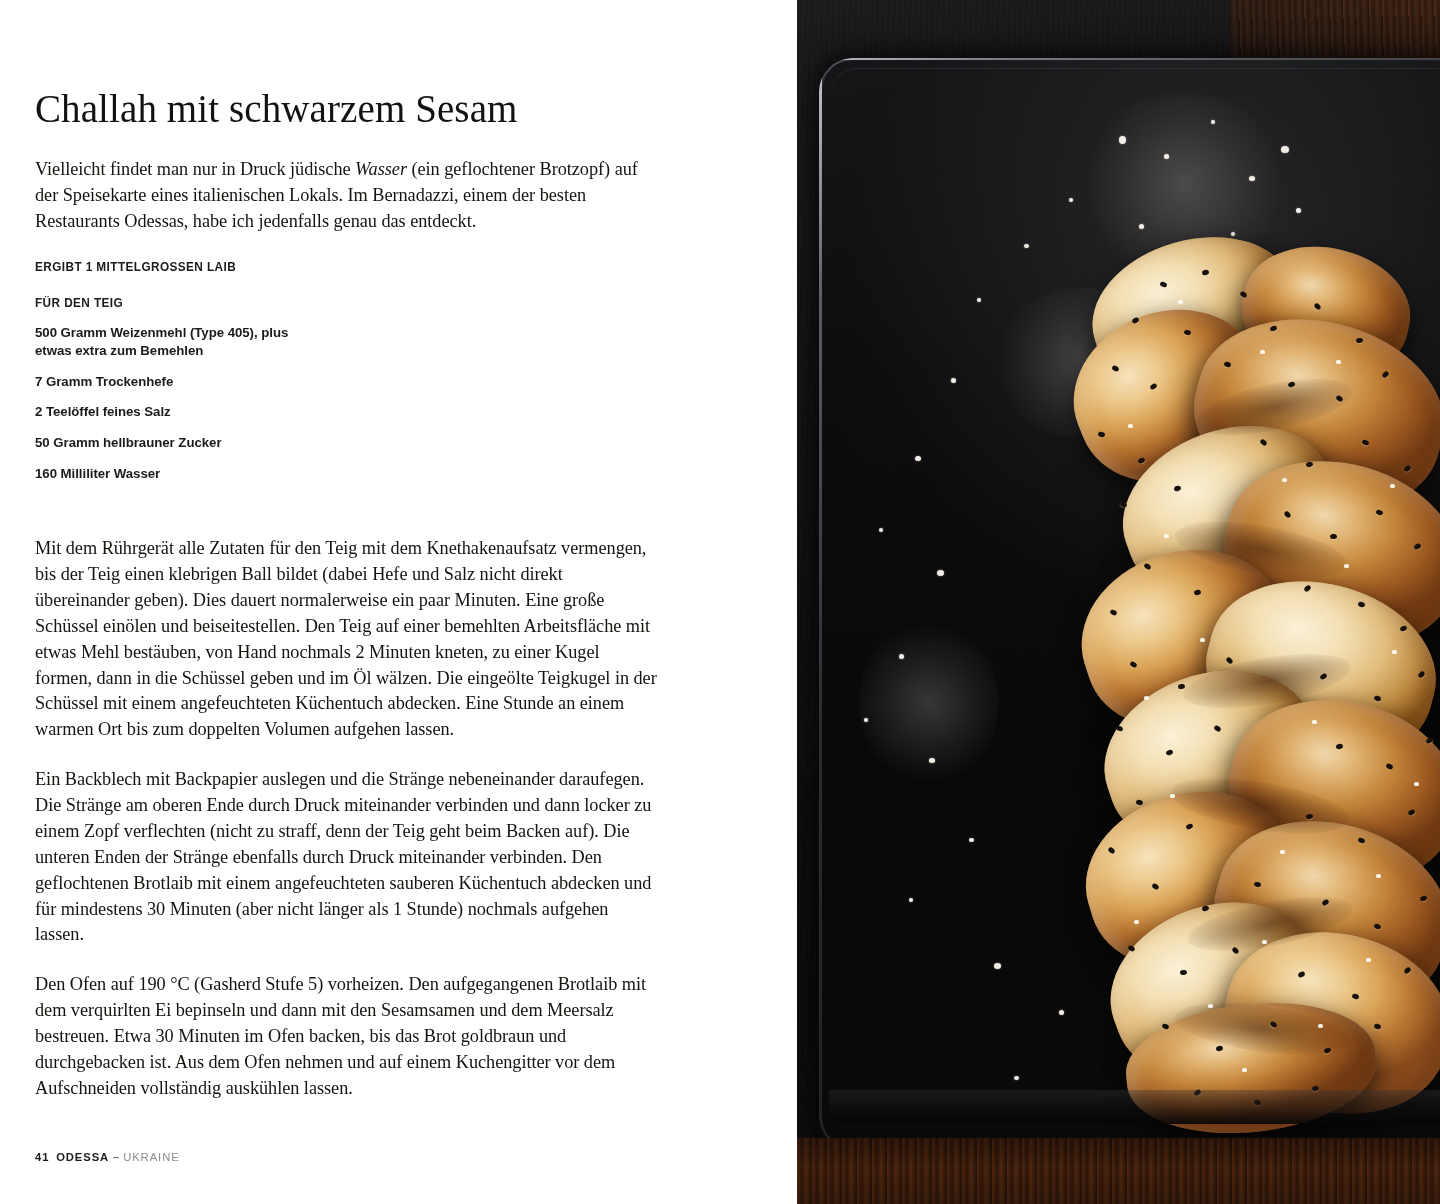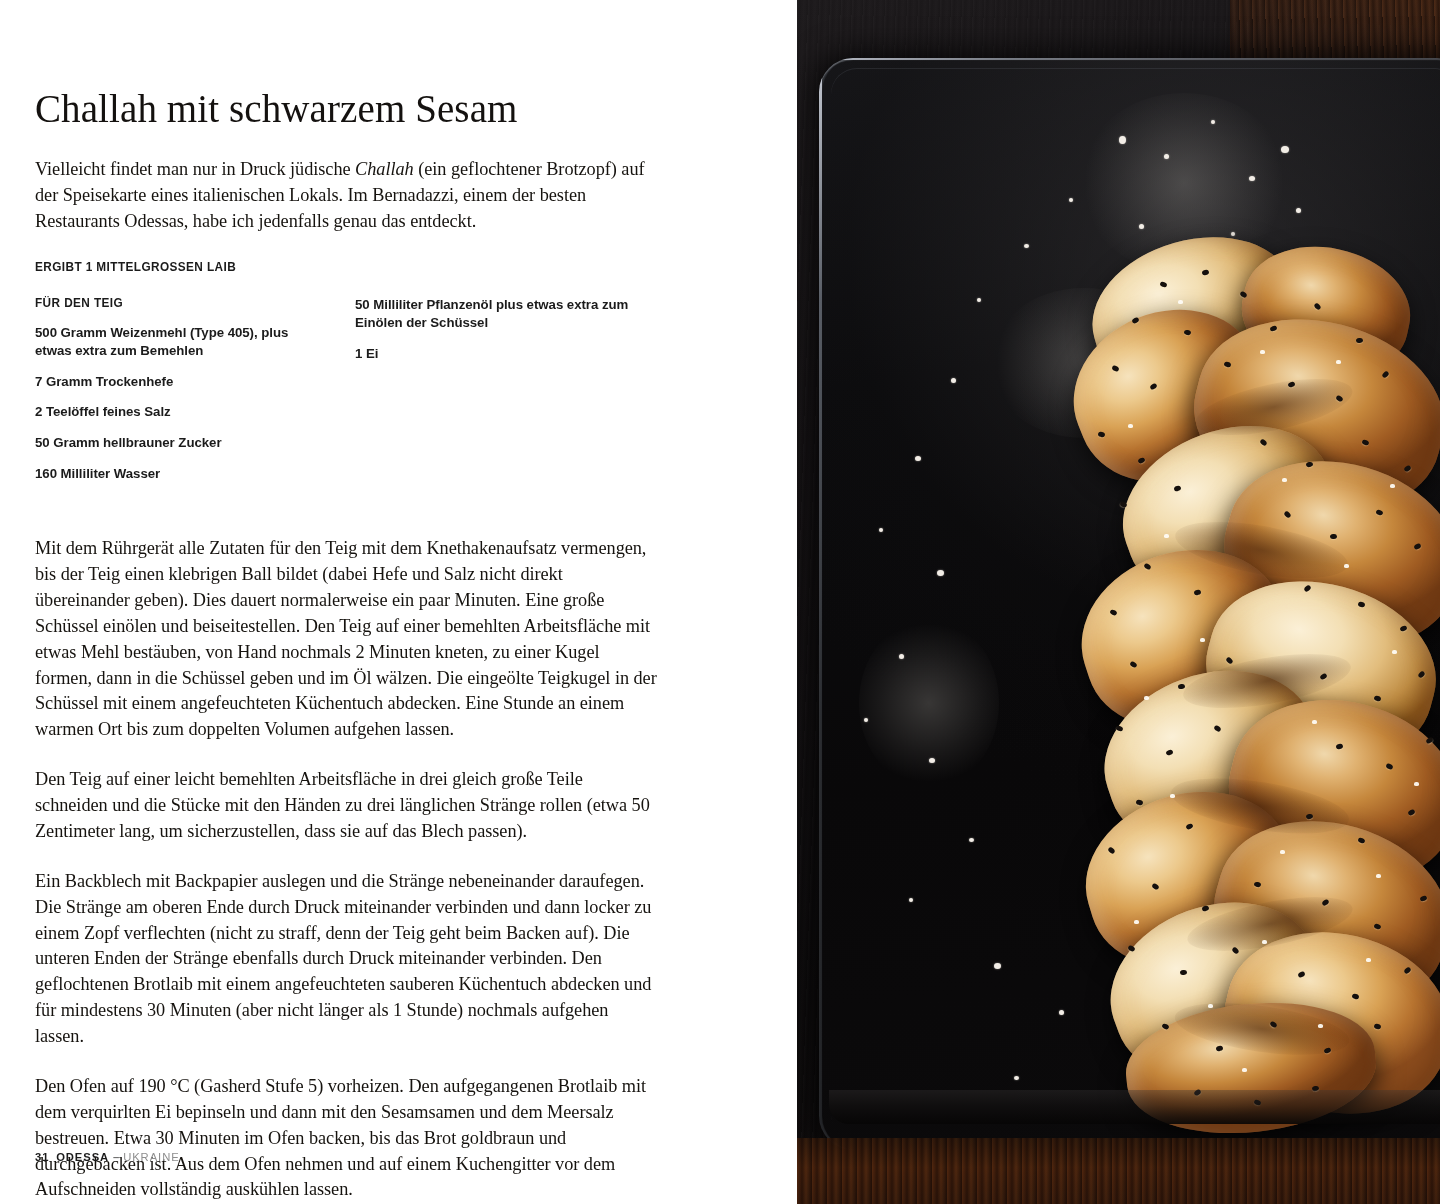--- a/index.html
+++ b/index.html
@@ -307,61 +307,56 @@
 </head>
 <body>
 
 <div class="spread">
 
   <div class="text-page">
     <div class="page-inner">
 
       <h1 class="recipe-title">Challah mit schwarzem Sesam</h1>
 
-      <p class="intro"><span>Vielleicht findet man nur in Druck jüdische </span><em>Challah</em><span> (ein geflochtener Brotzopf) auf der Speisekarte eines italienischen Lokals. Im Bernadazzi, einem der besten Restaurants Odessas, habe ich jedenfalls genau das entdeckt.</span></p>
+      <p class="intro"><span>Vielleicht findet man nur in Druck jüdische </span><em>Wasser</em><span> (ein geflochtener Brotzopf) auf der Speisekarte eines italienischen Lokals. Im Bernadazzi, einem der besten Restaurants Odessas, habe ich jedenfalls genau das entdeckt.</span></p>
 
       <div class="ingredients">
 
         <div class="yield-line">ERGIBT 1 MITTELGROSSEN LAIB</div>
 
         <div class="ing-cols">
 
           <div class="ing-col left">
             <div class="ing-group">
               <div class="ing-group-head">FÜR DEN TEIG</div>
               <div class="ing-item">500 Gramm Weizenmehl (Type 405), plus etwas extra zum Bemehlen</div>
               <div class="ing-item">7 Gramm Trockenhefe</div>
               <div class="ing-item">2 Teelöffel feines Salz</div>
               <div class="ing-item">50 Gramm hellbrauner Zucker</div>
               <div class="ing-item">160 Milliliter Wasser</div>
             </div>
           </div>
 
           <div class="ing-col right">
-            <div class="ing-group">
-              <div class="ing-item">50 Milliliter Pflanzenöl plus etwas extra zum Einölen der Schüssel</div>
-              <div class="ing-item">1 Ei</div>
-            </div>
             <div class="ing-spacer"></div>
           </div>
 
         </div>
       </div>
 
       <div class="method">
         <p>Mit dem Rührgerät alle Zutaten für den Teig mit dem Knethakenaufsatz vermengen, bis der Teig einen klebrigen Ball bildet (dabei Hefe und Salz nicht direkt übereinander geben). Dies dauert normalerweise ein paar Minuten. Eine große Schüssel einölen und beiseitestellen. Den Teig auf einer bemehlten Arbeitsfläche mit etwas Mehl bestäuben, von Hand nochmals 2 Minuten kneten, zu einer Kugel formen, dann in die Schüssel geben und im Öl wälzen. Die eingeölte Teigkugel in der Schüssel mit einem angefeuchteten Küchentuch abdecken. Eine Stunde an einem warmen Ort bis zum doppelten Volumen aufgehen lassen.</p>
-        <p>Den Teig auf einer leicht bemehlten Arbeitsfläche in drei gleich große Teile schneiden und die Stücke mit den Händen zu drei länglichen Stränge rollen (etwa 50 Zentimeter lang, um sicherzustellen, dass sie auf das Blech passen).</p>
         <p>Ein Backblech mit Backpapier auslegen und die Stränge nebeneinander daraufegen. Die Stränge am oberen Ende durch Druck miteinander verbinden und dann locker zu einem Zopf verflechten (nicht zu straff, denn der Teig geht beim Backen auf). Die unteren Enden der Stränge ebenfalls durch Druck miteinander verbinden. Den geflochtenen Brotlaib mit einem angefeuchteten sauberen Küchentuch abdecken und für mindestens 30 Minuten (aber nicht länger als 1 Stunde) nochmals aufgehen lassen.</p>
         <p>Den Ofen auf 190 °C (Gasherd Stufe 5) vorheizen. Den aufgegangenen Brotlaib mit dem verquirlten Ei bepinseln und dann mit den Sesamsamen und dem Meersalz bestreuen. Etwa 30 Minuten im Ofen backen, bis das Brot goldbraun und durchgebacken ist. Aus dem Ofen nehmen und auf einem Kuchengitter vor dem Aufschneiden vollständig auskühlen lassen.</p>
       </div>
 
     </div>
 
     <div class="folio">
-      <span class="num">31</span><span class="place">ODESSA</span><span class="dash">–</span><span class="country">UKRAINE</span>
+      <span class="num">41</span><span class="place">ODESSA</span><span class="dash">–</span><span class="country">UKRAINE</span>
     </div>
   </div>
 
   <div class="photo-page">
     <div class="wood"></div>
     <div class="wood-warm-topright"></div>
 
     <div class="tray">
       <div class="tray-rim-left"></div>
       <div class="tray-rim-top"></div>

